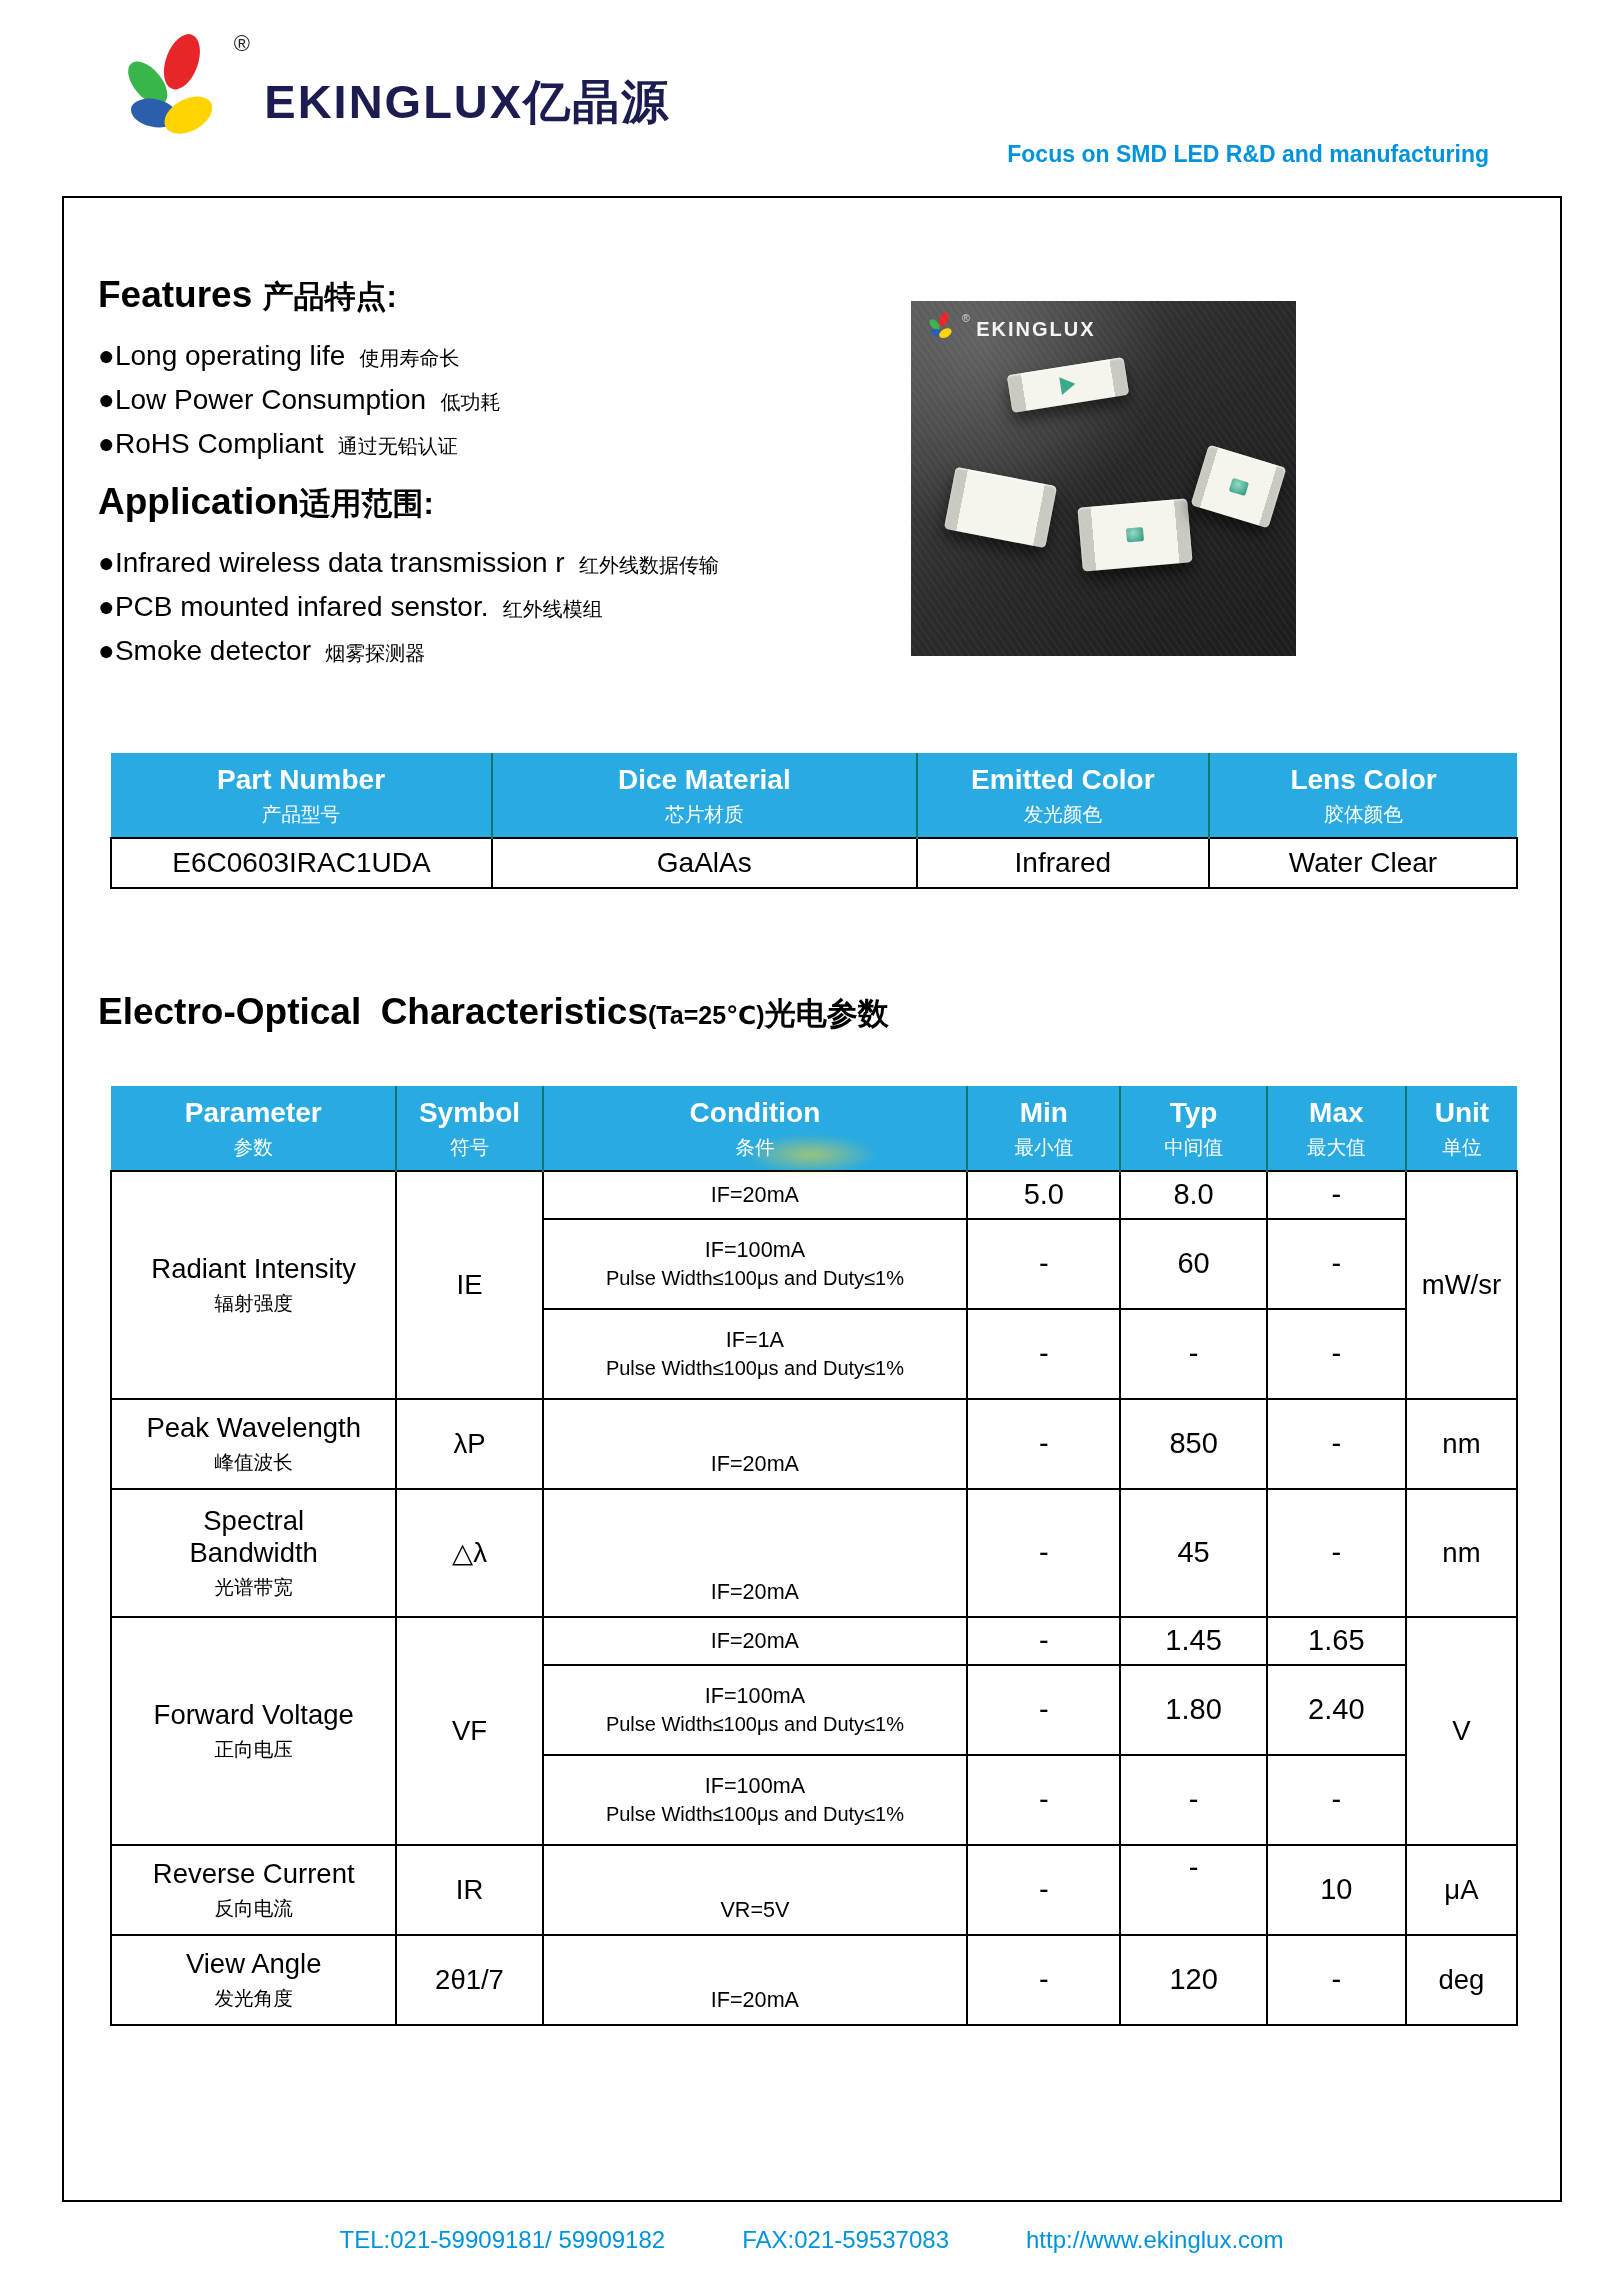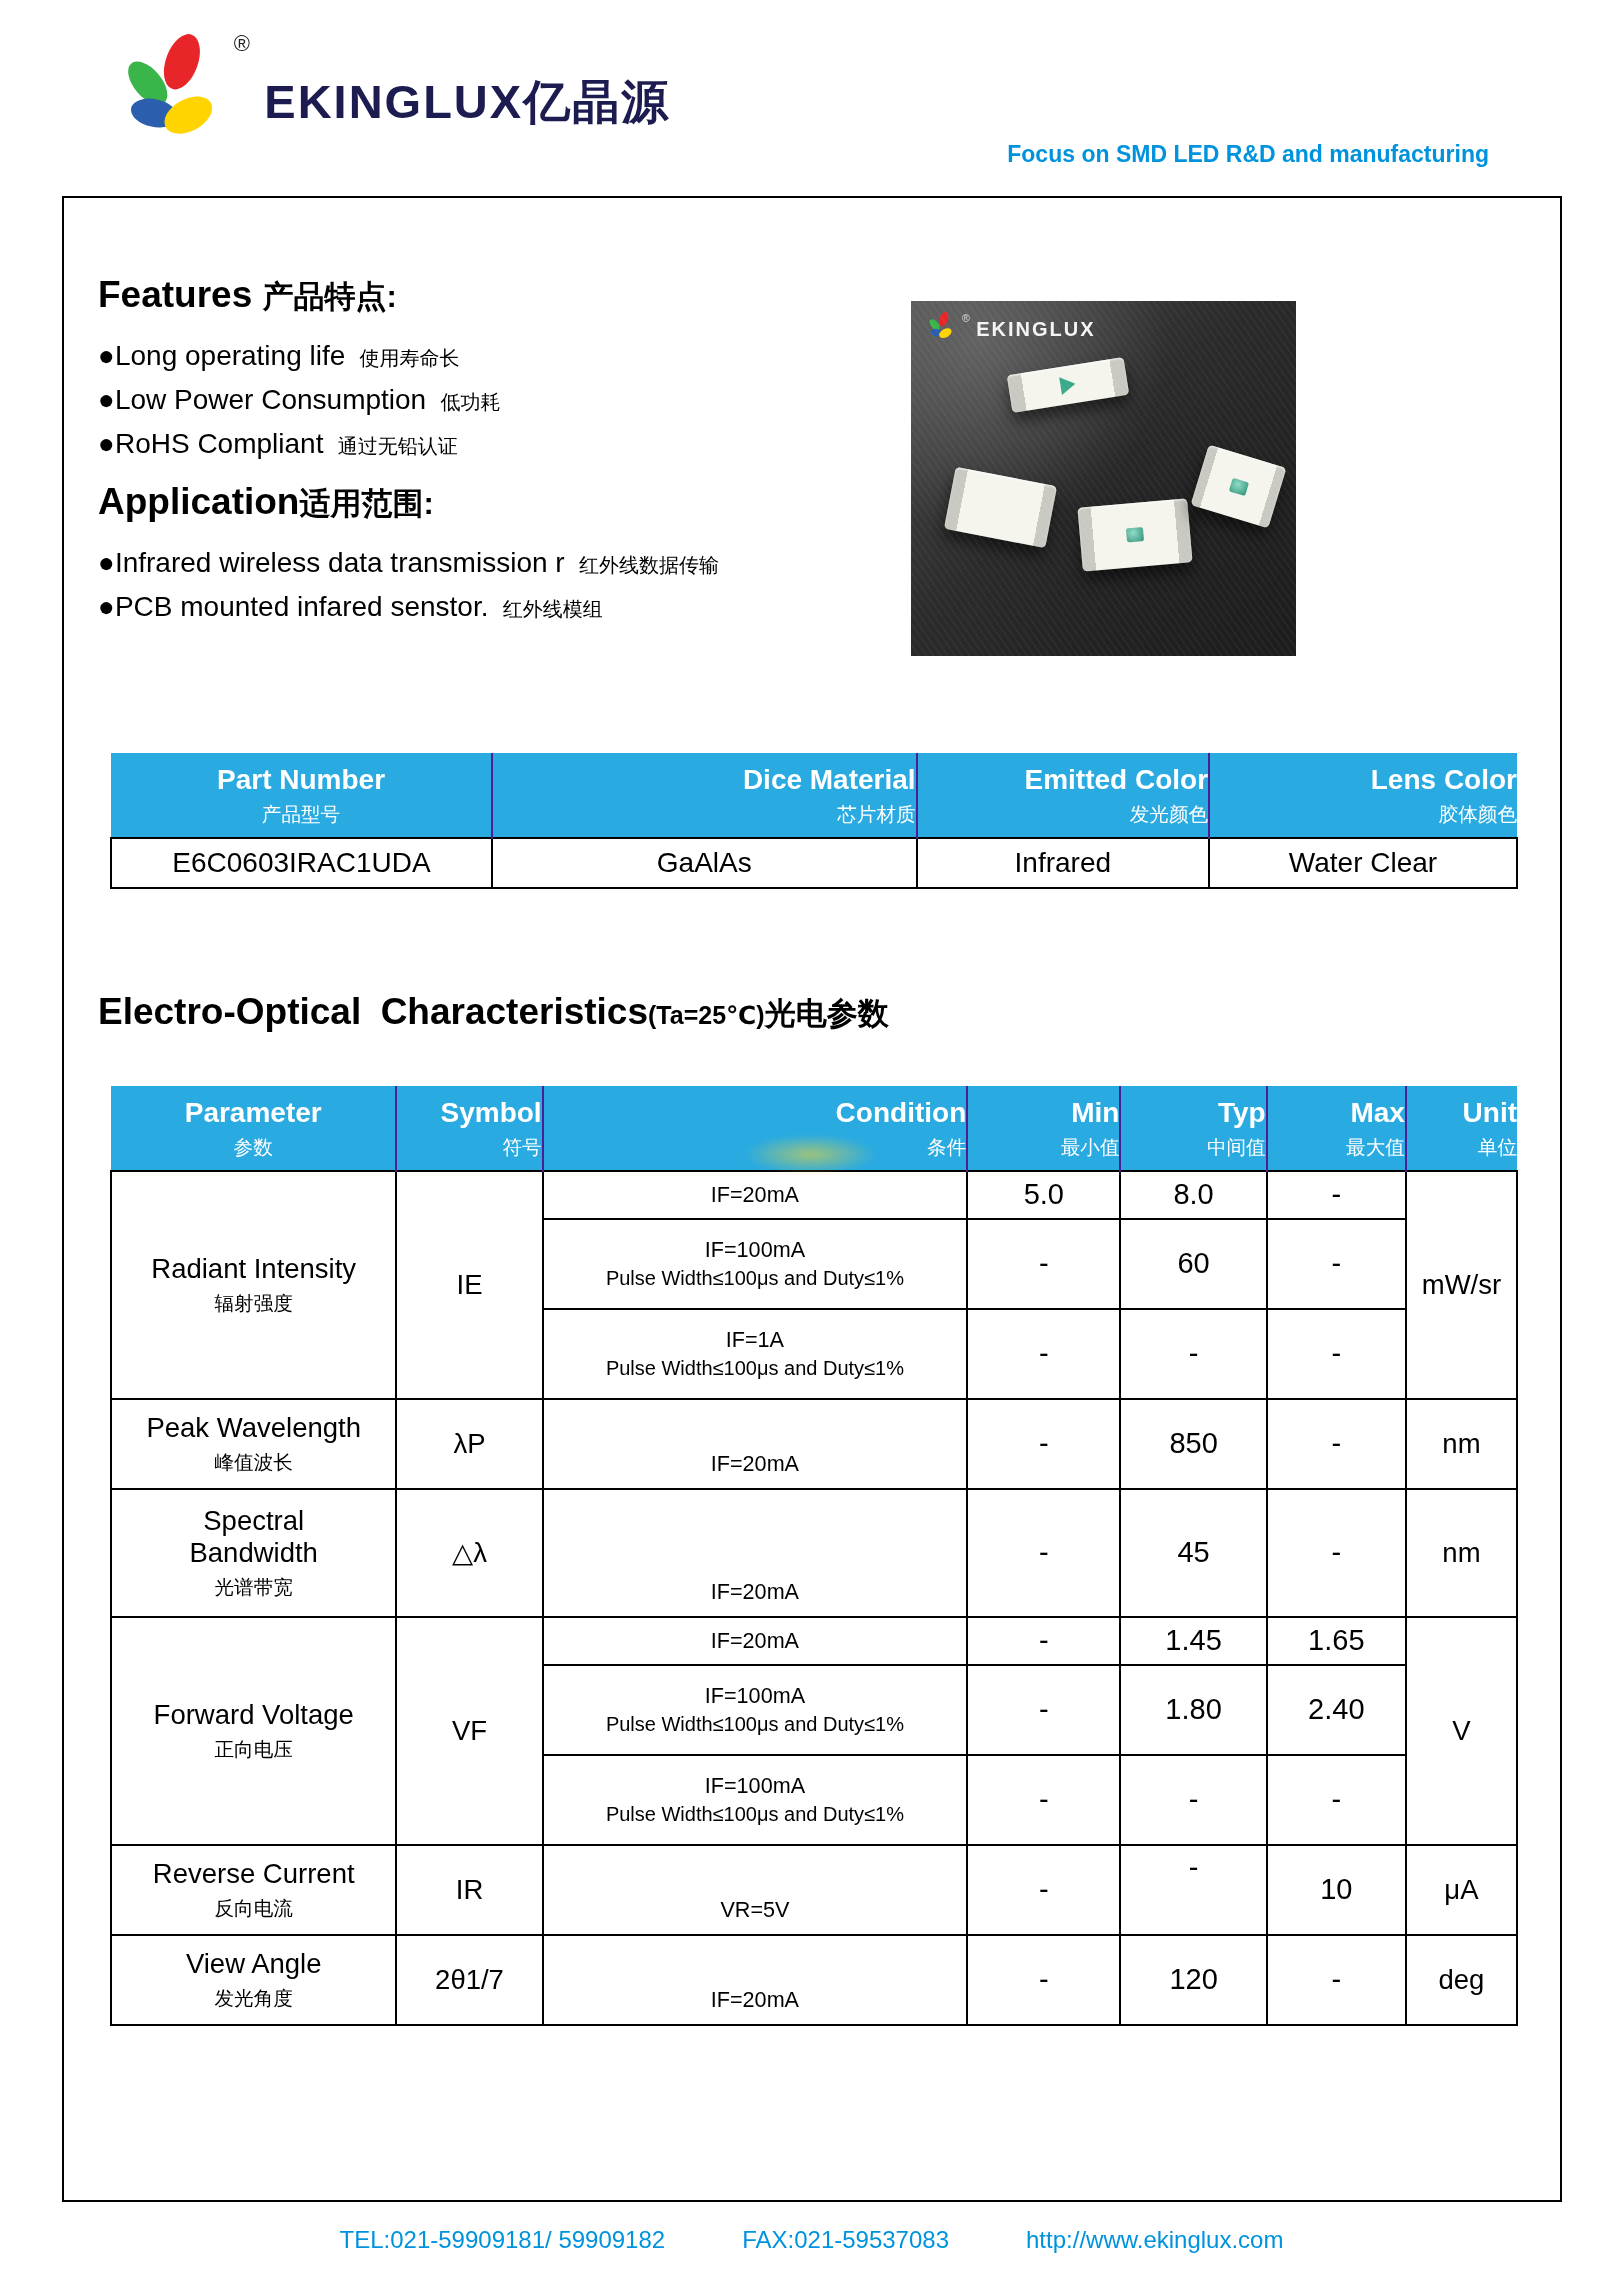--- a/index.html
+++ b/index.html
@@ -65,21 +65,21 @@
     border-left:15.7px solid #3aa98a;}
   .led-a{left:98px;top:65px;width:118px;height:38px;transform:rotate(-9deg);}
   .led-b{left:38px;top:175px;width:103px;height:63px;transform:rotate(11deg);}
   .led-c{left:169px;top:202px;width:110px;height:64px;transform:rotate(-5deg);}
   .led-d{left:287px;top:154px;width:81px;height:63px;transform:rotate(17deg);}
 
   
   table{border-collapse:collapse;table-layout:fixed;}
   .spec-table{width:1408px;}
   thead th{background:var(--table-header-blue);color:#fff;padding:10.5px 0 9.2px;vertical-align:middle;}
-  thead th + th{border-left:2px solid #4c1d95;text-align:right;}
+  thead th + th{border-left:2px solid #0f766e;}
   .h-en{font-size:28px;font-weight:bold;}
   .h-zh{font-size:19.6px;font-weight:normal;margin-top:5.2px;}
   tbody td{border:2px solid #000;text-align:center;vertical-align:middle;background:#fff;}
   .part-table{position:absolute;left:46px;top:555px;}
   .part-table tbody td{height:50px;font-size:28px;}
   .eo-title{position:absolute;left:34px;top:793px;white-space:nowrap;}
   .eo-title .t-en{font-size:37px;font-weight:bold;word-spacing:9.2px;}
   .eo-title .t-cond{font-size:25px;font-weight:bold;}
   .eo-title .t-zh{font-size:31px;font-weight:bold;margin-top:32px;}
   .eo-table{position:absolute;left:46px;top:888px;}
@@ -153,20 +153,24 @@
       </div>
       <div class="bullets">
         <div class="bullet-line">
           <span>●Infrared wireless data transmission r</span>
           <span class="zh">红外线数据传输</span>
         </div>
         <div class="bullet-line">
           <span>●PCB mounted infared senstor.</span>
           <span class="zh">红外线模组</span>
         </div>
+        <div class="bullet-line">
+          <span>●Smoke detector</span>
+          <span class="zh">烟雾探测器</span>
+        </div>
       </div>
     </div>
 
     <div class="photo">
       <div class="photo-logo">
         <svg viewBox="0 0 120 104">
           <ellipse cx="66" cy="26" rx="15" ry="27" transform="rotate(20 66 26)" fill="#e8262a"></ellipse>
           <ellipse cx="34" cy="46" rx="13" ry="24" transform="rotate(-40 34 46)" fill="#3ab54a"></ellipse>
           <ellipse cx="40" cy="74" rx="13" ry="22" transform="rotate(-78 40 74)" fill="#2b5fae"></ellipse>
           <ellipse cx="72" cy="76" rx="15" ry="24" transform="rotate(62 72 76)" fill="#ffd400"></ellipse>

